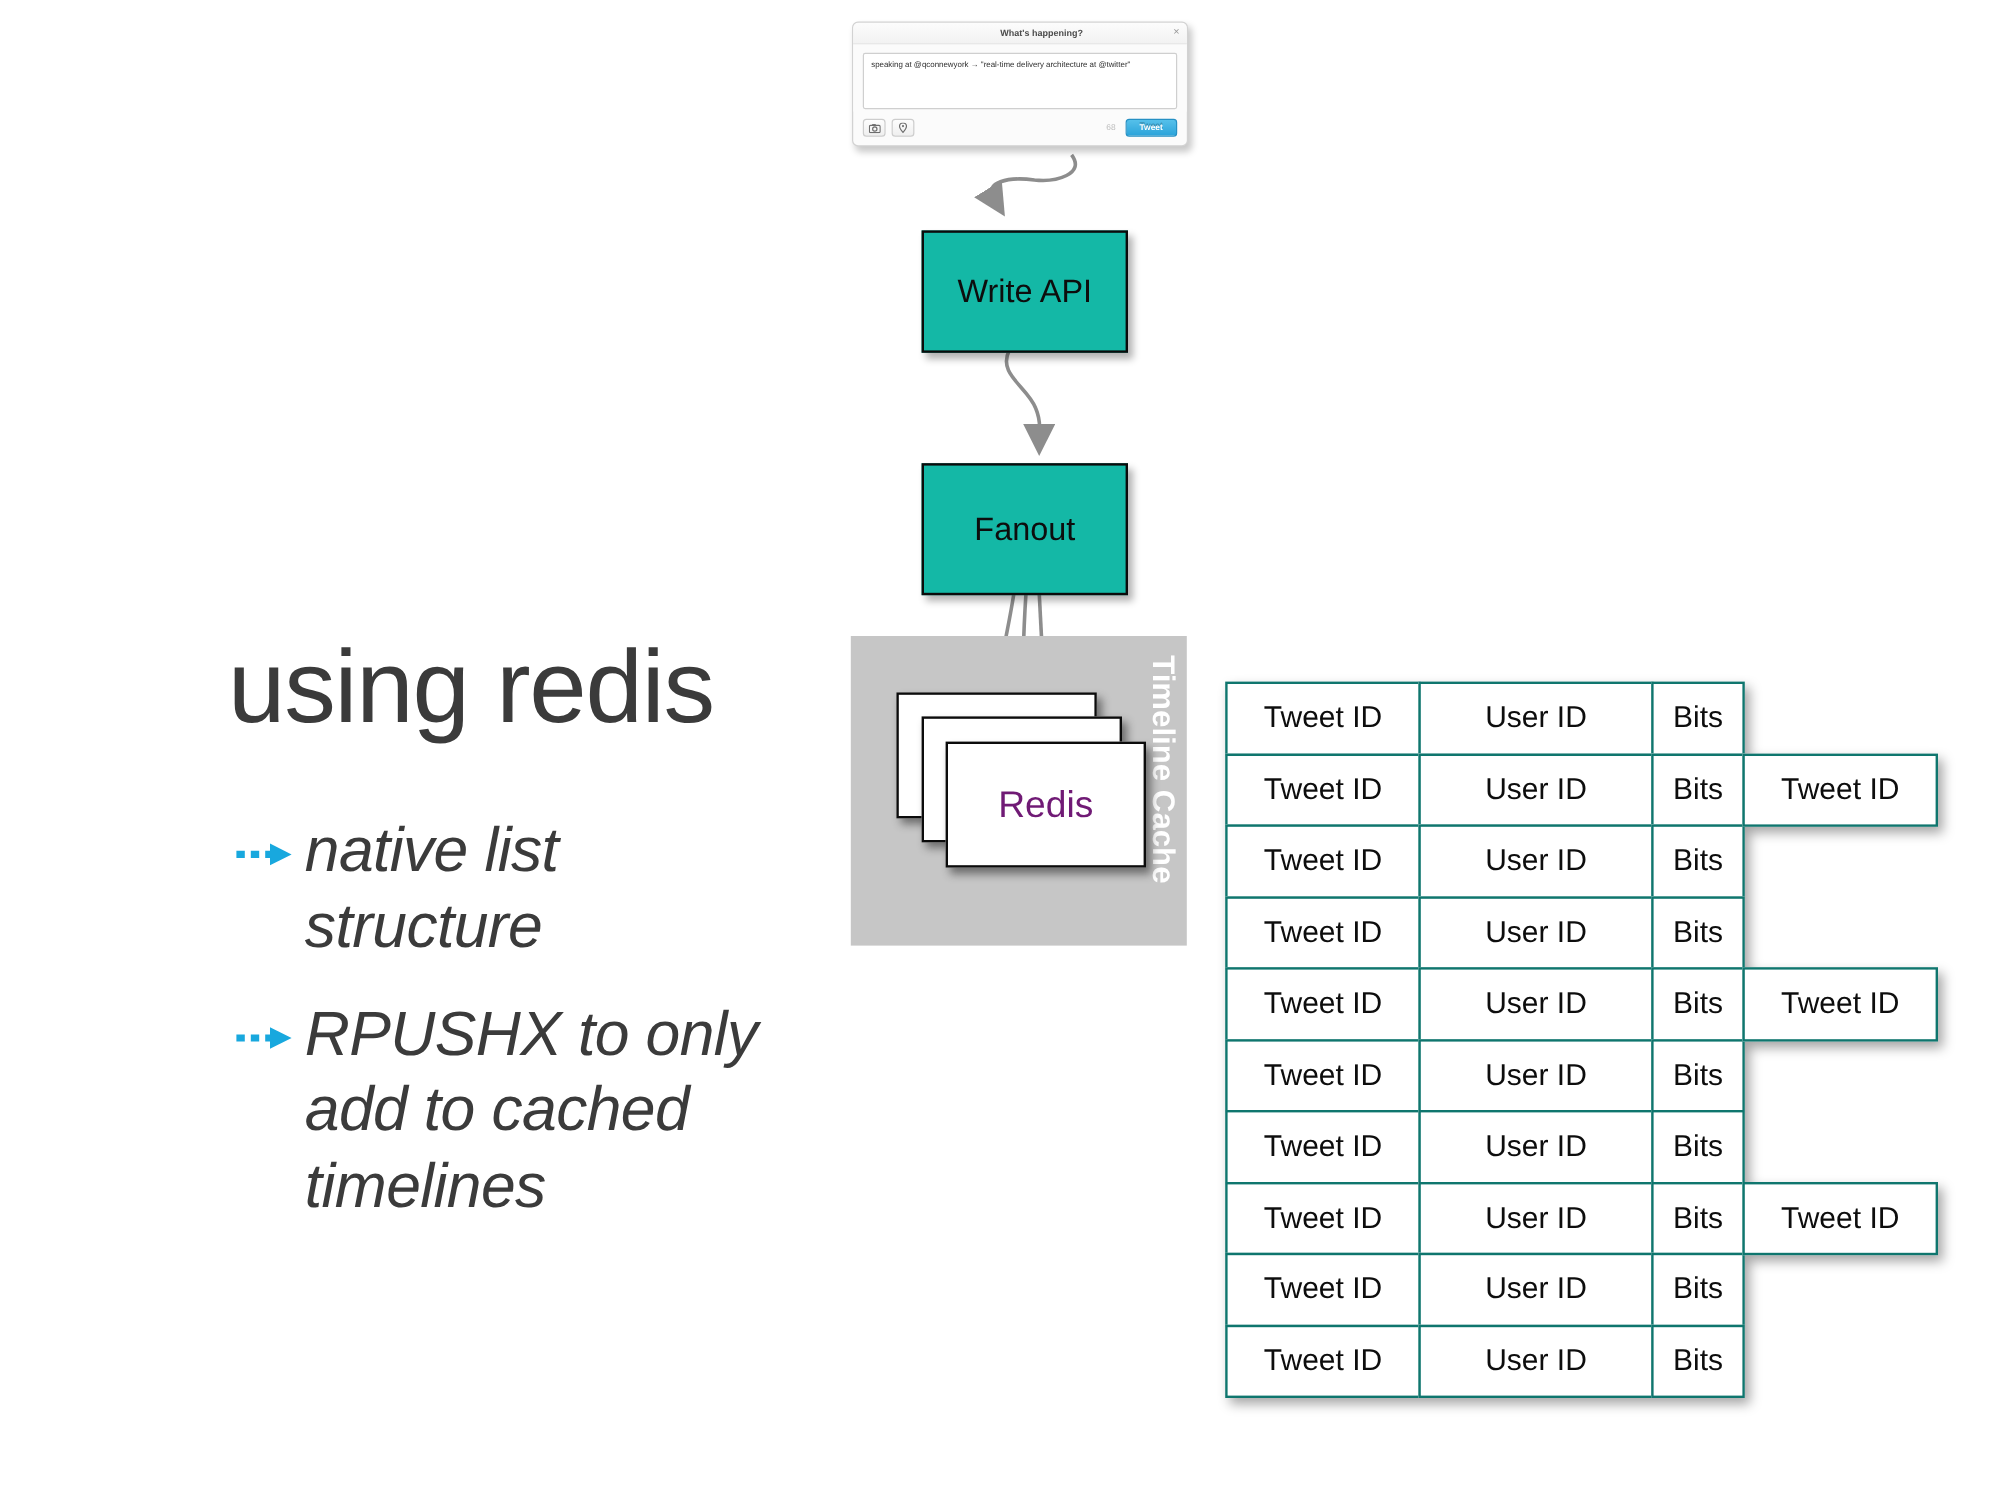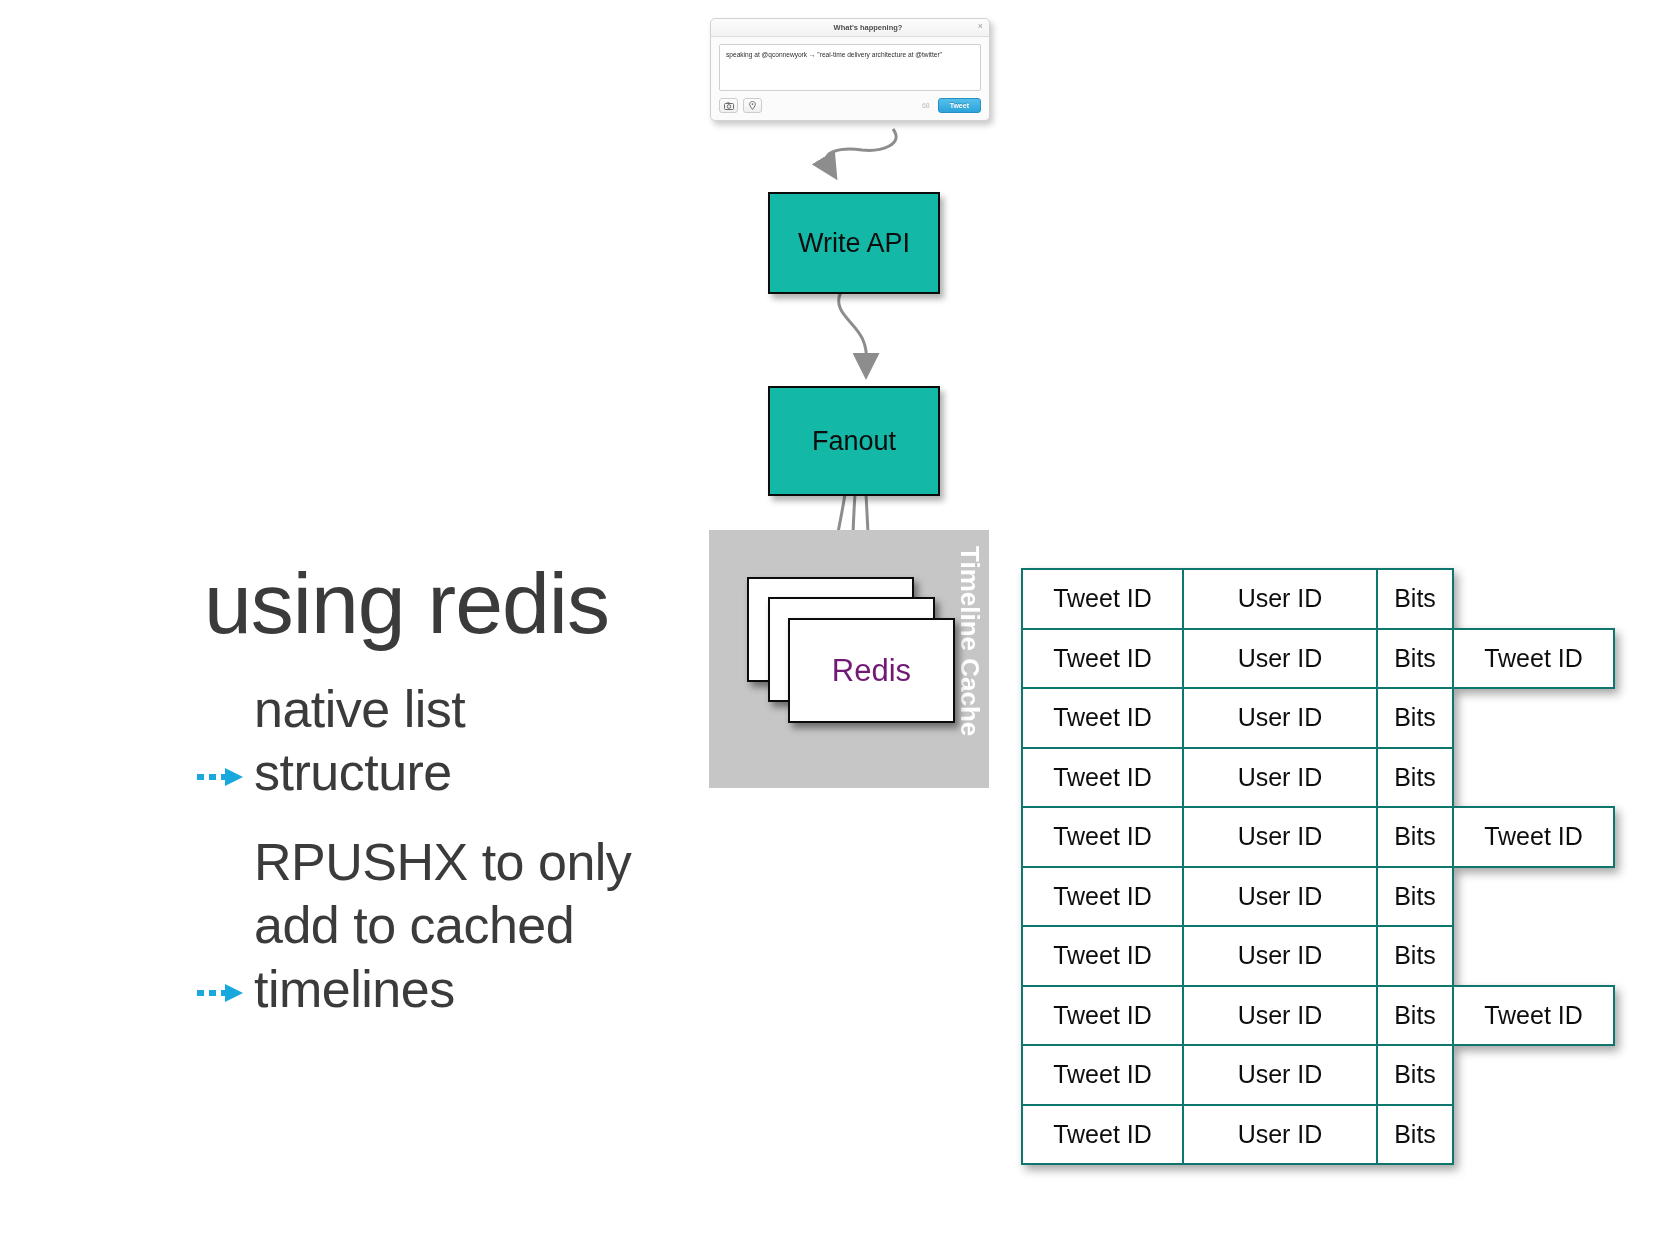--- a/index.html
+++ b/index.html
@@ -12,41 +12,41 @@
     height: 1260px;
     position: relative;
     overflow: hidden;
     font-family: "Liberation Sans", sans-serif;
     -webkit-font-smoothing: antialiased;
   }
 
   
   #slide-title {
     position: absolute;
-    left: 204px;
+    left: 190px;
     top: 530px;
     font-size: 86px;
     font-weight: 300;
     color: #3b3b3b;
     letter-spacing: -1px;
     line-height: 1;
     white-space: nowrap;
-    margin-top: 30px;
   }
 
   #bullet-list {
     position: absolute;
     left: 196px;
     top: 678px;
     width: 470px;
   }
   .bullet-item {
     display: flex;
-    align-items: flex-end;
+    align-items: flex-start;
     margin-bottom: 26px;
+    font-style: italic;
   }
   .bullet-arrow {
     flex: 0 0 auto;
     width: 52px;
     height: 40px;
     margin-top: 22px;
     margin-right: 6px;
   }
   .bullet-text {
     font-size: 52px;

